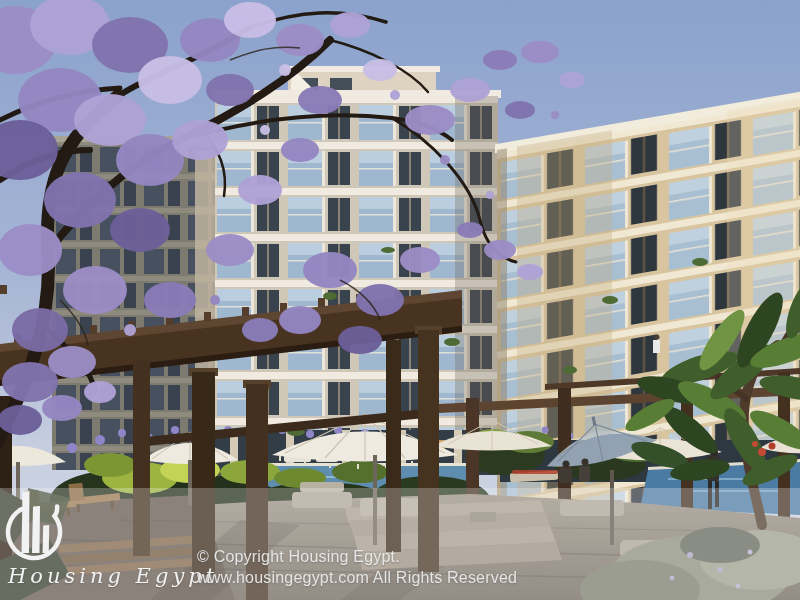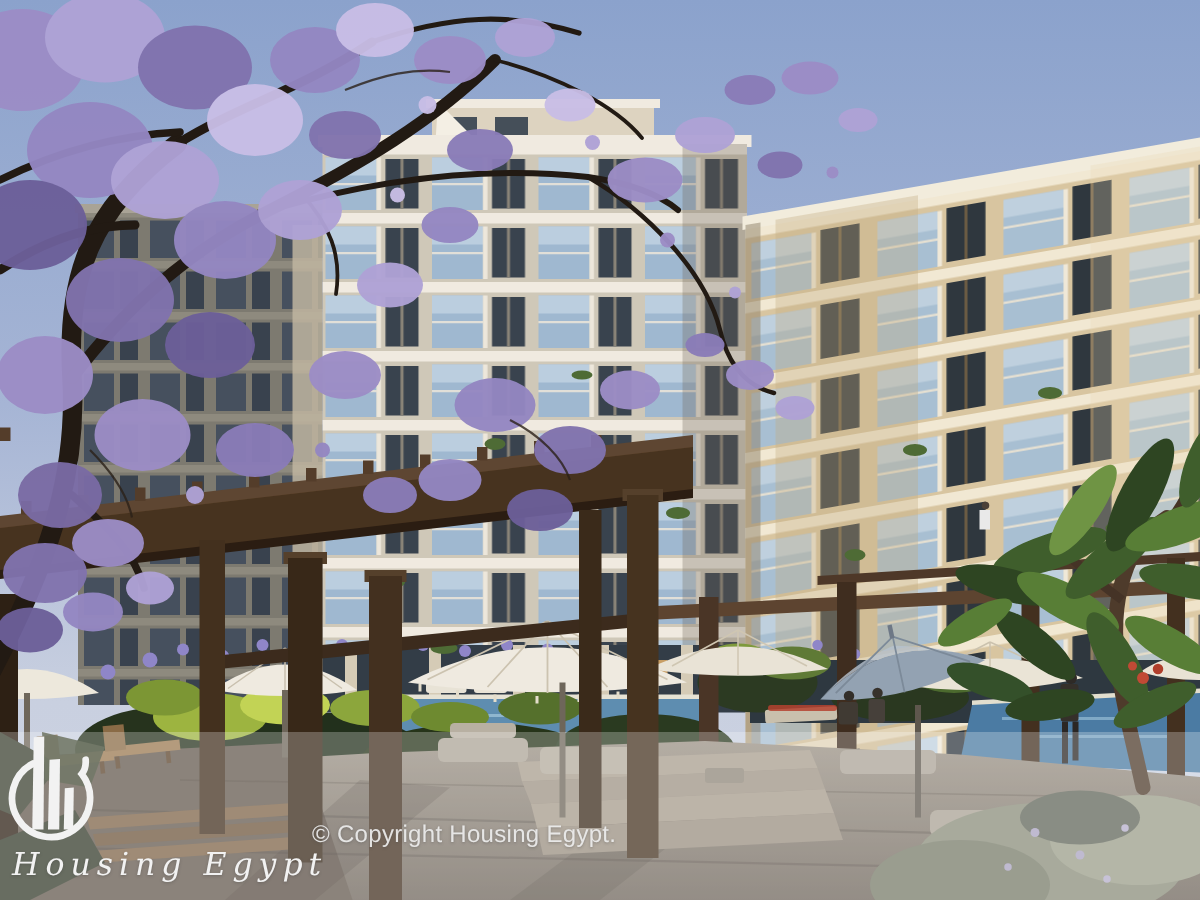--- a/index.html
+++ b/index.html
@@ -8,21 +8,21 @@
   .stage svg.scene{position:absolute;left:0;top:0;}
   
   .band{position:absolute;left:0;top:488px;width:800px;height:112px;
         background:var(--overlay-band, rgba(255,255,255,0.26));}
   .logo-svg{position:absolute;left:0px;top:-6px;}
   .brand{position:absolute;left:8px;top:76px;width:170px;text-align:center;
          font-family:"DejaVu Serif", serif;font-style:italic;
          font-size:21px;letter-spacing:4px;white-space:nowrap;
          color:var(--watermark-text,#F2F2F2);
          text-shadow:0 1px 2px rgba(60,60,60,.35);}
-  .copy{position:absolute;left:208px;top:58px;
+  .copy{position:absolute;left:197px;top:58px;
         color:var(--copyright-text, rgba(238,238,238,0.92));
         font-size:16px;line-height:21px;letter-spacing:.2px;
         text-shadow:0 1px 2px rgba(70,70,70,.4);}
 </style>
 </head>
 <body>
 
 <div class="stage">
 
 <svg class="scene" width="800" height="600" viewBox="0 0 800 600">
@@ -429,16 +429,17 @@
       <g fill="var(--watermark-text,#F2F2F2)">
         <path d="M 76.5 553 L 77.5 491.5 L 84.5 491 L 84 553 Z"></path>
         <path d="M 87 553 L 88 506.5 L 95 506 L 94.5 553 Z"></path>
         <path d="M 97.5 553 L 98.2 525.5 L 104.2 525 L 103.8 553 Z"></path>
       </g>
     </g>
   </svg>
   <div class="brand">Housing Egypt</div>
   <div class="copy">
     <div>© Copyright Housing Egypt.</div>
+    <div>www.housingegypt.com All Rights Reserved</div>
   </div>
 </div>
 
 </div>
 
 </body></html>

